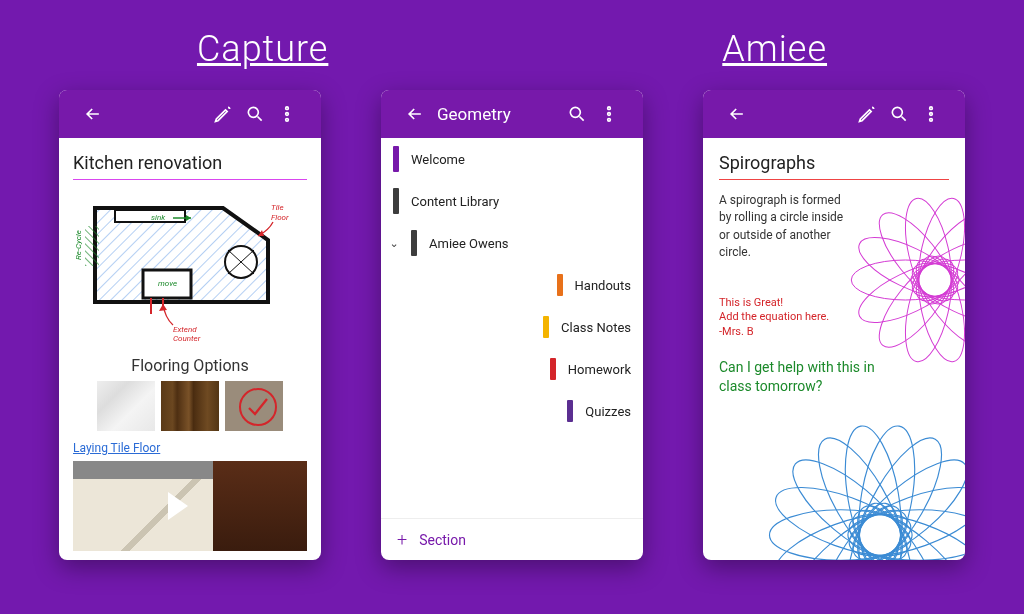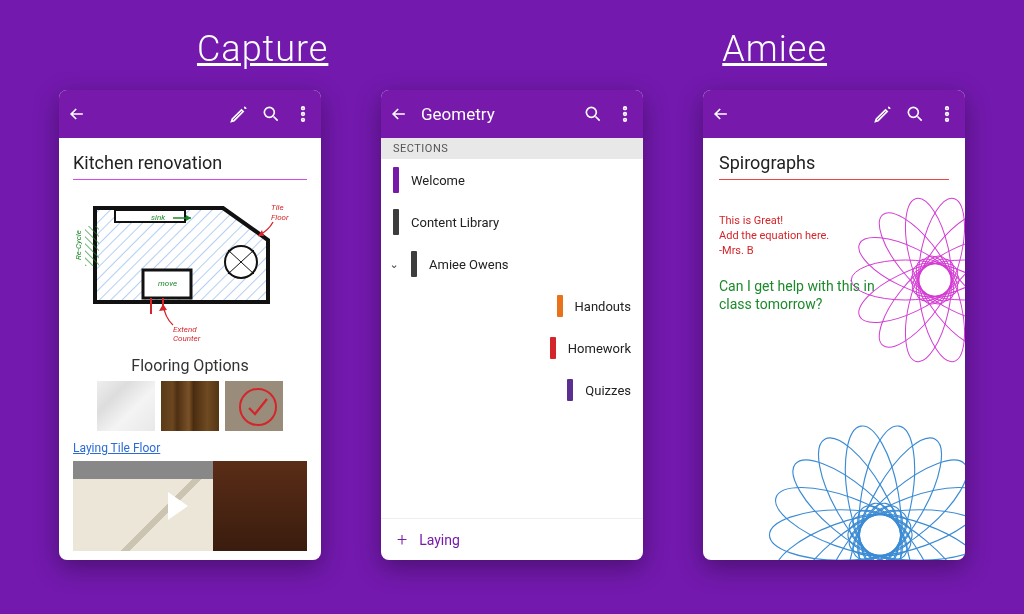--- a/index.html
+++ b/index.html
@@ -36,21 +36,21 @@
     box-shadow: 0 8px 24px rgba(0,0,0,0.35);
     overflow: hidden;
     display: flex;
     flex-direction: column;
   }
   .appbar {
     background: #7719AA;
     height: 48px;
     display: flex;
     align-items: center;
-    padding: 0 8px;
+    padding: 0 24px;
     gap: 12px;
     color: white;
   }
   .appbar .title { flex: 1; font-size: 17px; }
   .appbar .spacer { flex: 1; }
   .appbar svg { width: 20px; height: 20px; fill: none; stroke: white; stroke-width: 2; }
   .icon-btn { display:flex; align-items:center; justify-content:center; cursor:pointer; }
 
   
   .note-body { padding: 14px 14px 0 14px; overflow: hidden; flex:1; }
@@ -210,51 +210,54 @@
           </svg>
       </span>
       <span class="icon-btn">
         <svg viewBox="0 0 24 24" stroke="none" fill="white">
             <circle cx="12" cy="5" r="1.6"></circle>
             <circle cx="12" cy="12" r="1.6"></circle>
             <circle cx="12" cy="19" r="1.6"></circle>
           </svg>
       </span>
     </div>
-    <div class="sections-header">SECTIONS</div>
     <div class="section-list">
       <div class="sec-item">
         <span class="sec-swatch" style="background:#7719AA"></span>
         <span>Welcome</span>
       </div>
       <div class="sec-item">
         <span class="sec-swatch" style="background:#3d3d3d"></span>
         <span>Content Library</span>
       </div>
       <div class="sec-item">
         <span class="chev">⌄</span>
         <span class="sec-swatch" style="background:#3d3d3d"></span>
         <span>Amiee Owens</span>
       </div>
       <div class="sec-item sub-item">
         <span class="sec-swatch" style="background:#e8711a"></span>
         <span>Handouts</span>
       </div>
       <div class="sec-item sub-item">
+        <span class="sec-swatch" style="background:#f4b400"></span>
+        <span>Class Notes</span>
+      </div>
+      <div class="sec-item sub-item">
         <span class="sec-swatch" style="background:#d4252a"></span>
         <span>Homework</span>
       </div>
       <div class="sec-item sub-item">
         <span class="sec-swatch" style="background:#5b2e91"></span>
         <span>Quizzes</span>
       </div>
     </div>
     <div class="add-section">
       <span class="add-plus">+</span>
-      <span>Laying</span>
+      <span>Section</span>
     </div>
   </div>
 
   <div class="phone">
     <div class="appbar">
       <span class="icon-btn">
         <svg viewBox="0 0 24 24">
             <path d="M19 12H5M11 6l-6 6 6 6"></path>
           </svg>
       </span>
@@ -273,20 +276,21 @@
       <span class="icon-btn">
         <svg viewBox="0 0 24 24" stroke="none" fill="white">
             <circle cx="12" cy="5" r="1.6"></circle>
             <circle cx="12" cy="12" r="1.6"></circle>
             <circle cx="12" cy="19" r="1.6"></circle>
           </svg>
       </span>
     </div>
     <div class="share-body">
       <div class="share-title">Spirographs</div>
+      <div class="share-text">A spirograph is formed by rolling a circle inside or outside of another circle.</div>
       <div class="anno-red" style="white-space:pre-line">This is Great!
 Add the equation here.
 -Mrs. B</div>
       <div class="anno-green">Can I get help with this in class tomorrow?</div>
 
       <svg class="spiro spiro-pink" viewBox="-100 -100 200 200">
           <ellipse cx="0" cy="0" rx="54" ry="20" fill="none" stroke="#d43bd4" stroke-width="1" transform="rotate(0) translate(29.700000000000003 0)"></ellipse>
           <ellipse cx="0" cy="0" rx="54" ry="20" fill="none" stroke="#d43bd4" stroke-width="1" transform="rotate(25.714285714285715) translate(29.700000000000003 0)"></ellipse>
           <ellipse cx="0" cy="0" rx="54" ry="20" fill="none" stroke="#d43bd4" stroke-width="1" transform="rotate(51.42857142857143) translate(29.700000000000003 0)"></ellipse>
           <ellipse cx="0" cy="0" rx="54" ry="20" fill="none" stroke="#d43bd4" stroke-width="1" transform="rotate(77.14285714285714) translate(29.700000000000003 0)"></ellipse>

